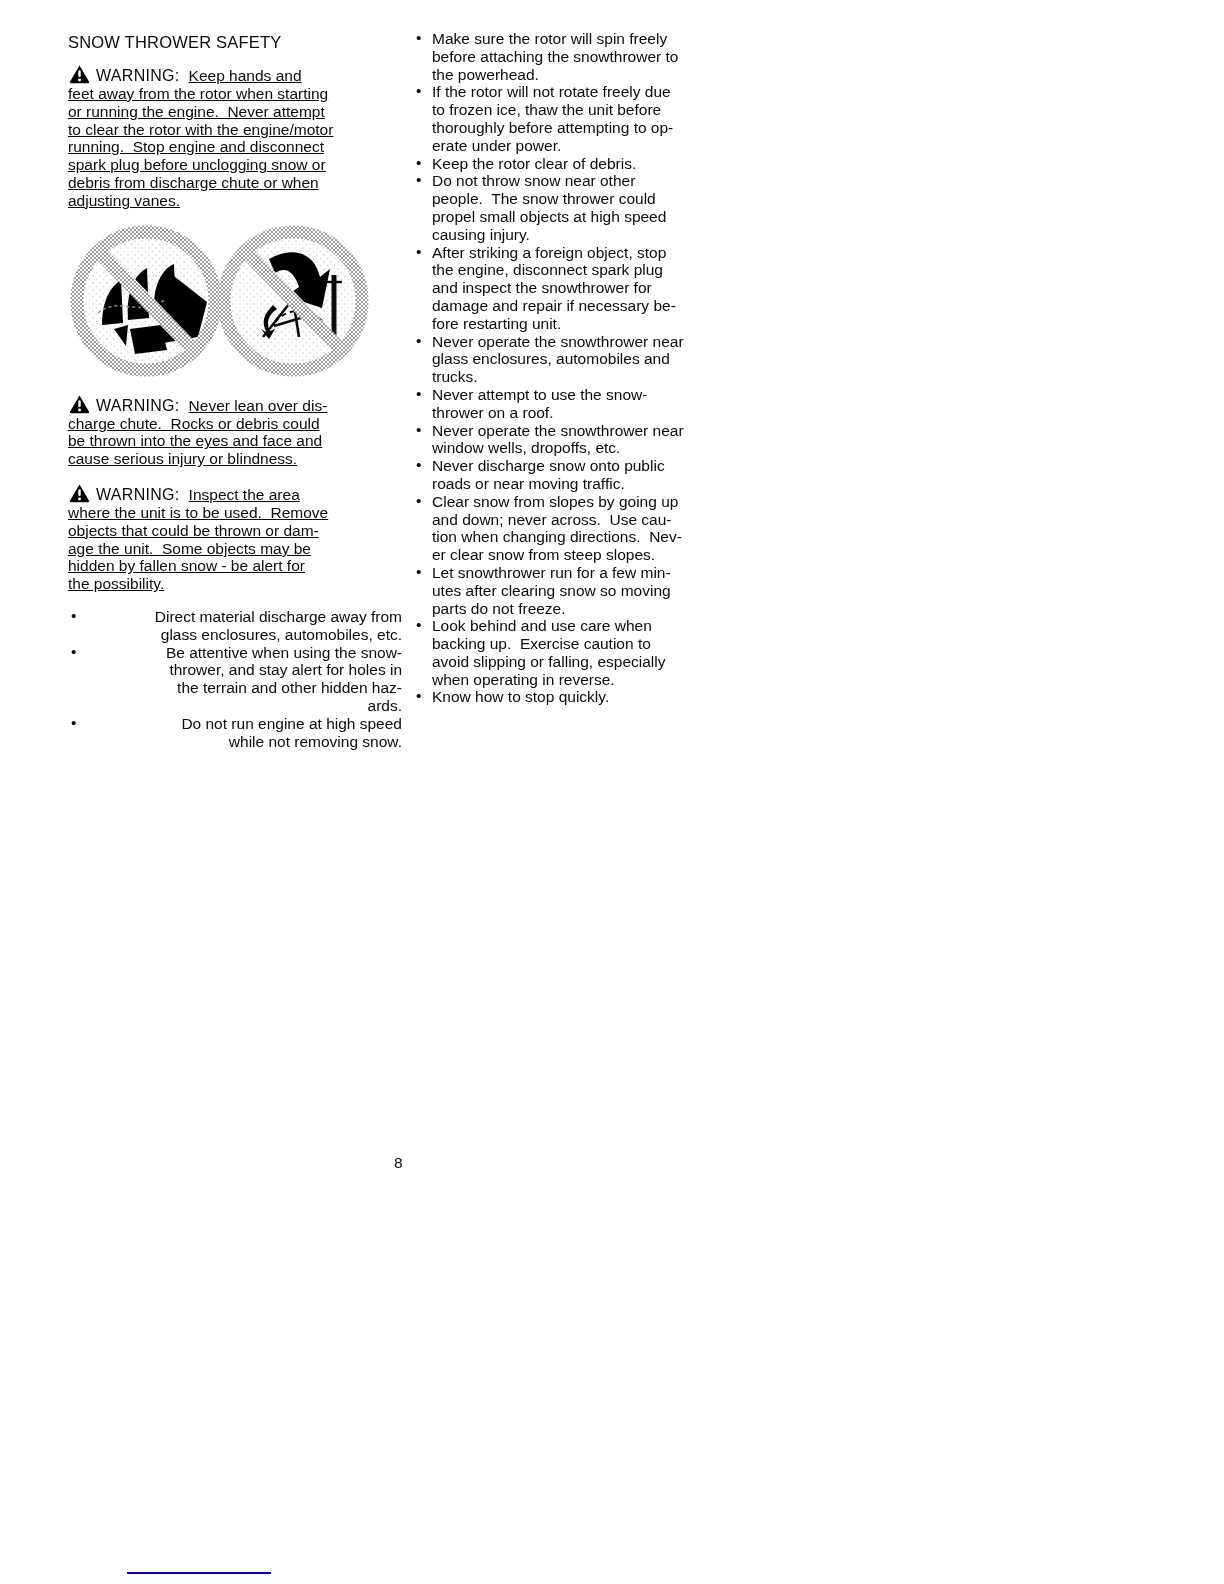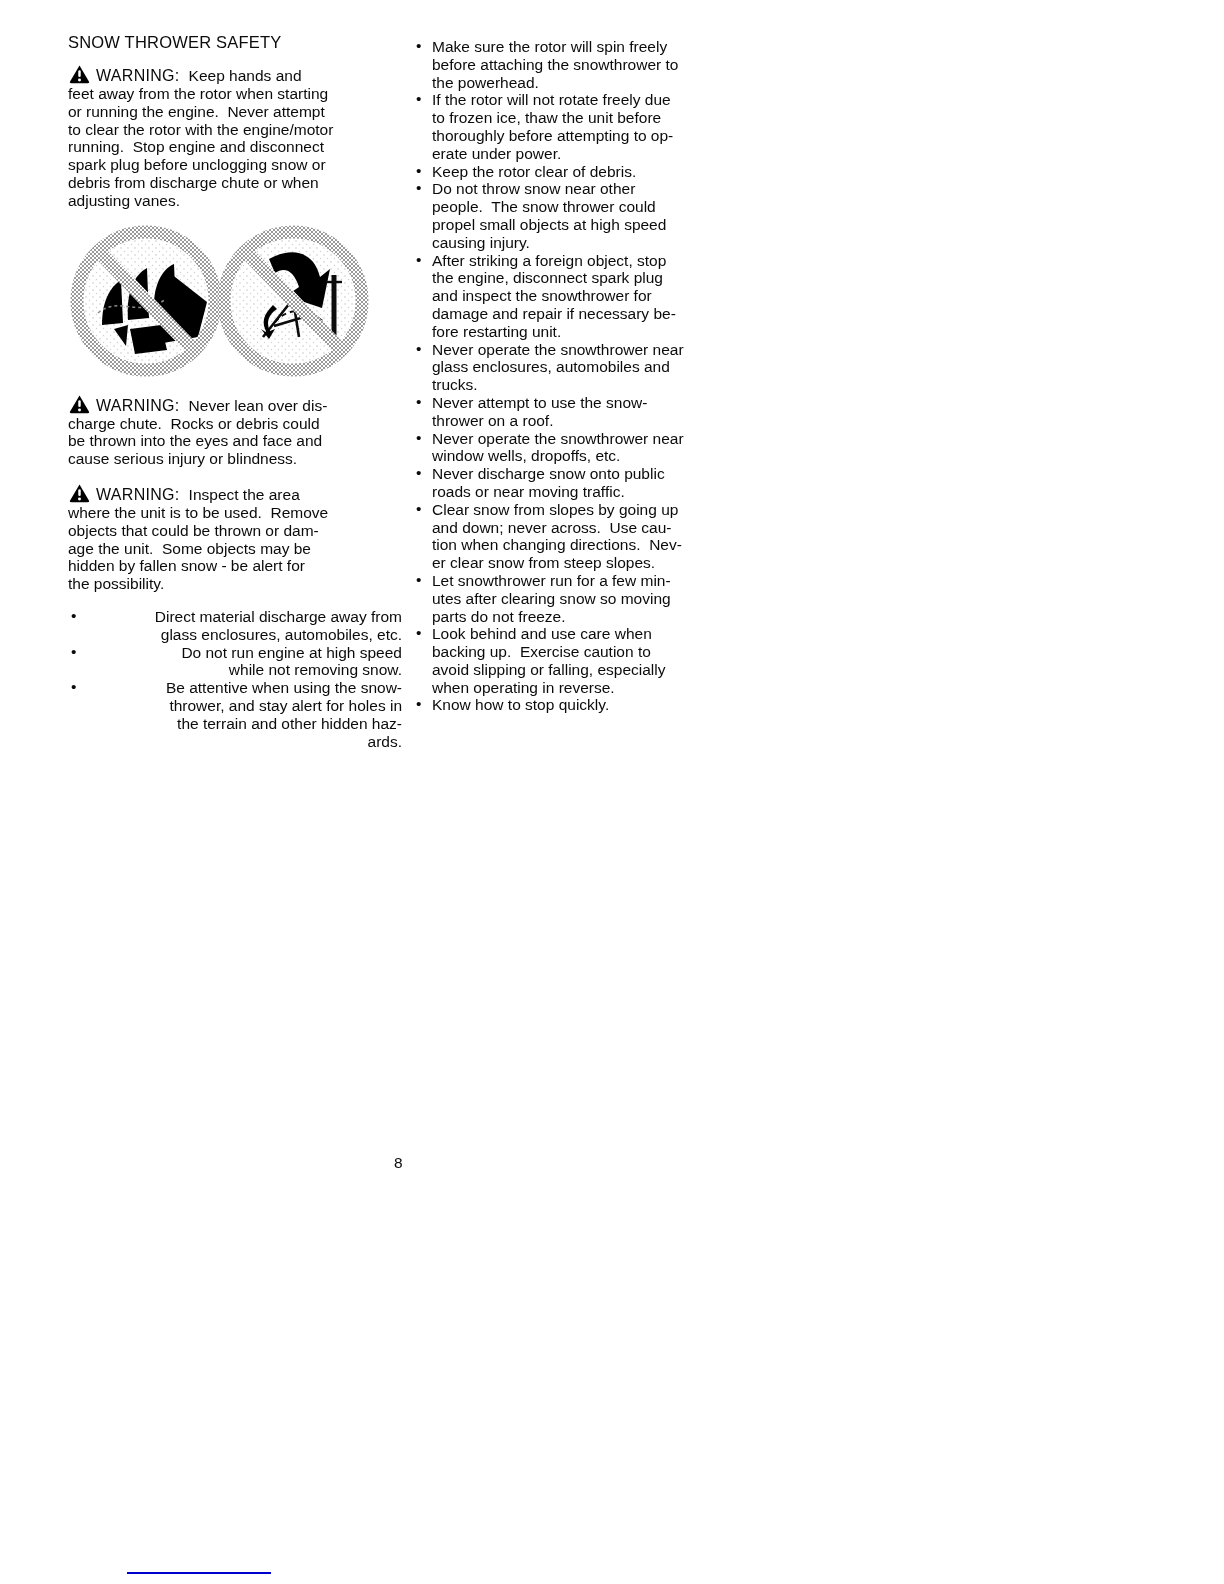--- a/index.html
+++ b/index.html
@@ -3,26 +3,26 @@
 <meta charset="utf-8">
 <style>
   html,body{margin:0;padding:0;}
   body{
     width:1224px;height:1584px;position:relative;background:#ffffff;
     font-family:"Liberation Sans","DejaVu Sans",sans-serif;color:#0b0b0b;
     -webkit-font-smoothing:antialiased;
   }
   .col{position:absolute;top:30px;width:334px;}
   .col-left{left:68px;}
-  .col-right{left:413px;margin-top:8px;}
+  .col-right{left:413px;}
   h1.heading{font-size:16.5px;font-weight:normal;margin:3px 0 12px 0;letter-spacing:0.2px;}
   p.warn{margin:0 0 15px 0;font-size:15.5px;line-height:17.8px;}
   .tri{width:23px;height:21px;vertical-align:-4px;margin-right:5px;}
   .wlabel{font-weight:normal;font-size:16px;margin-right:9px;letter-spacing:0.3px;}
-  .wtext{white-space:pre-wrap;}
+  .wtext{white-space:pre-wrap;text-decoration:underline;}
   .pictos{display:flex;margin:11px 0 16px 2px;}
   .pictos svg:first-child{margin-right:-6px;}
   ul.blist{list-style:none;margin:0;padding:0;font-size:15.5px;line-height:17.8px;}
   ul.blist li{position:relative;padding-left:19px;margin:0;}
   ul.blist li::before{content:"\2022";position:absolute;left:3px;top:-1px;font-size:15.5px;}
   ul.blist .btext{white-space:pre-wrap;}
   .left-bullets{margin-top:28px;text-align:right;}
   .page-number{position:absolute;left:394px;top:1154px;font-size:15.5px;}
   .footer-rule{position:absolute;left:127px;top:1572px;width:144px;height:2px;background:#0000cc;}
 </style>
@@ -108,26 +108,26 @@
 where the unit is to be used.  Remove
 objects that could be thrown or dam-
 age the unit.  Some objects may be
 hidden by fallen snow - be alert for
 the possibility.</span>
   </p>
 
   <ul class="blist left-bullets">
     <li><span class="btext">Direct material discharge away from
 glass enclosures, automobiles, etc.</span></li>
-    <li><span class="btext">Do not run engine at high speed
-while not removing snow.</span></li>
     <li><span class="btext">Be attentive when using the snow-
 thrower, and stay alert for holes in
 the terrain and other hidden haz-
 ards.</span></li>
+    <li><span class="btext">Do not run engine at high speed
+while not removing snow.</span></li>
   </ul>
 </div>
 
 <div class="col col-right">
   <ul class="blist">
     <li><span class="btext">Make sure the rotor will spin freely
 before attaching the snowthrower to
 the powerhead.</span></li>
     <li><span class="btext">If the rotor will not rotate freely due
 to frozen ice, thaw the unit before

